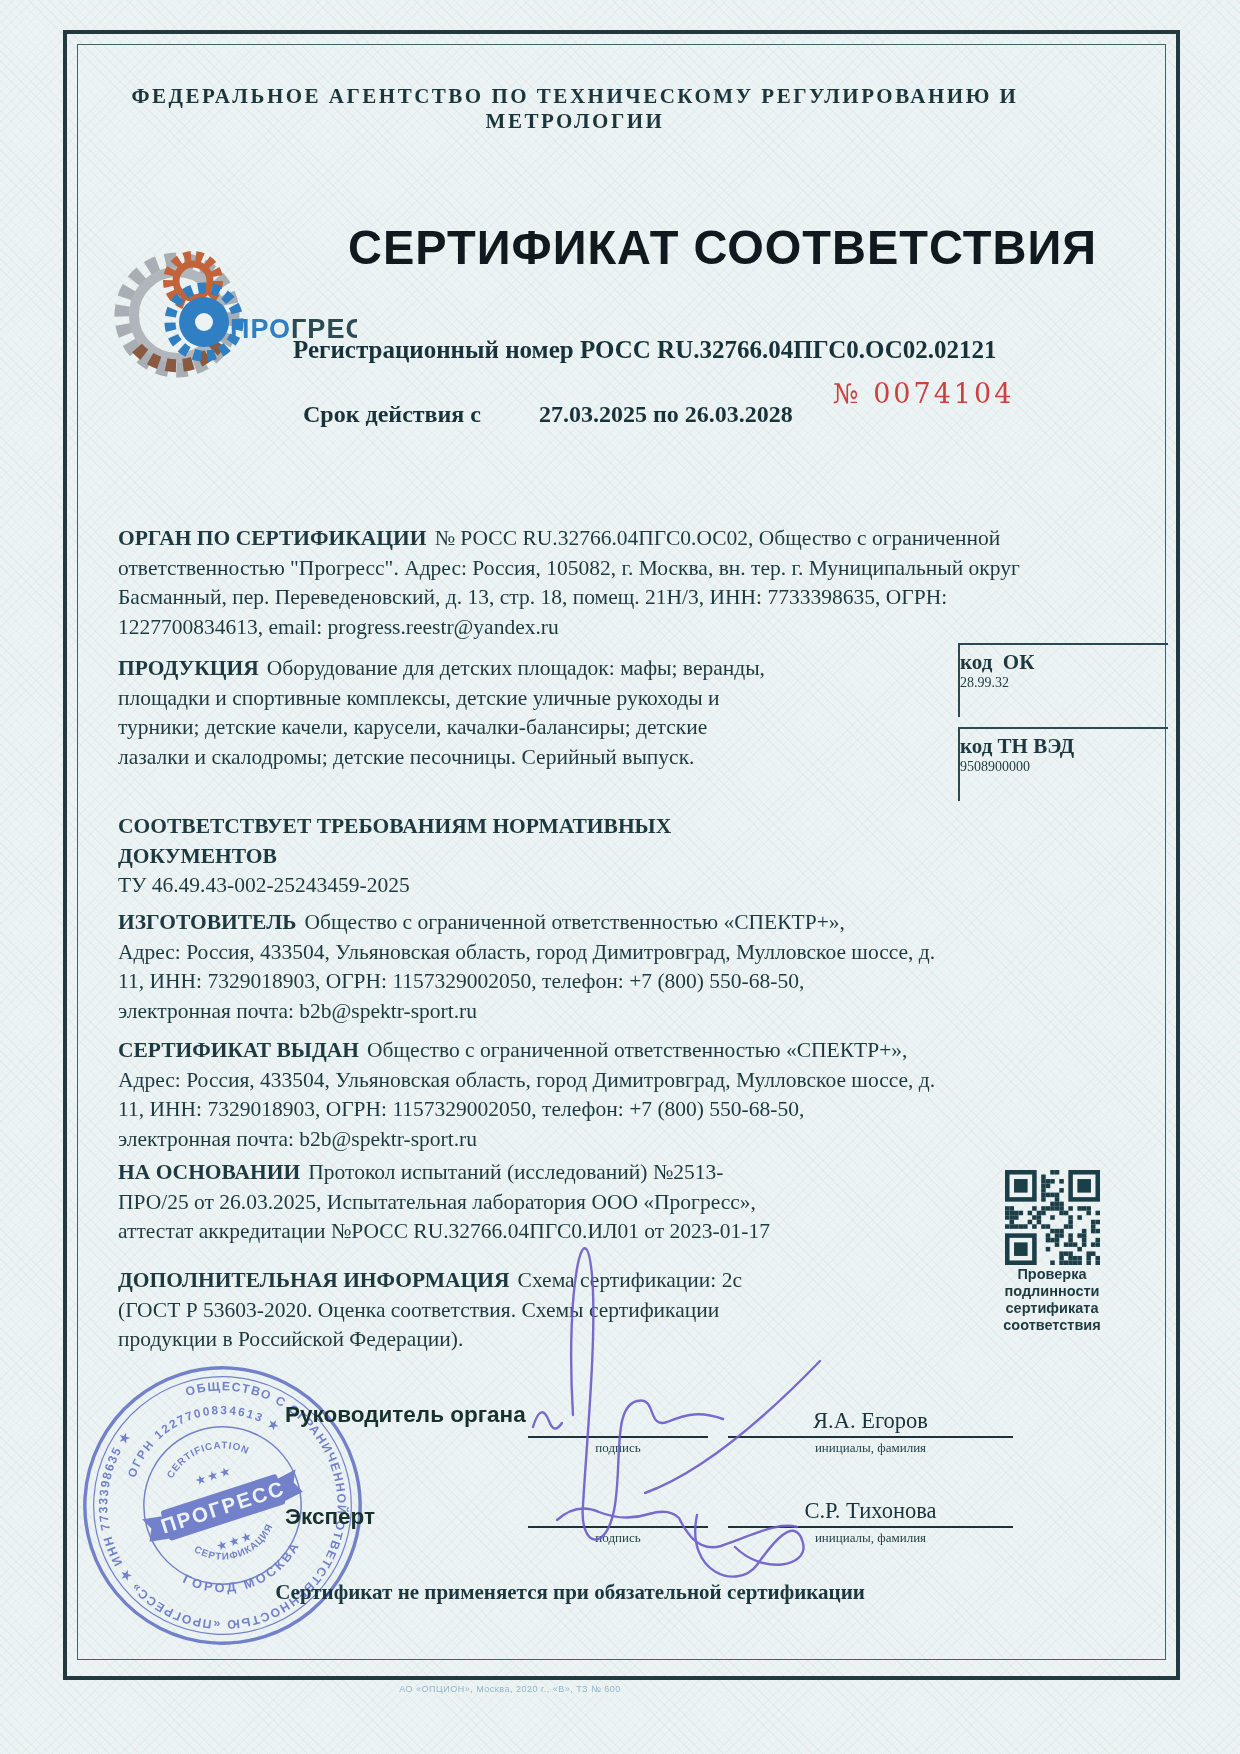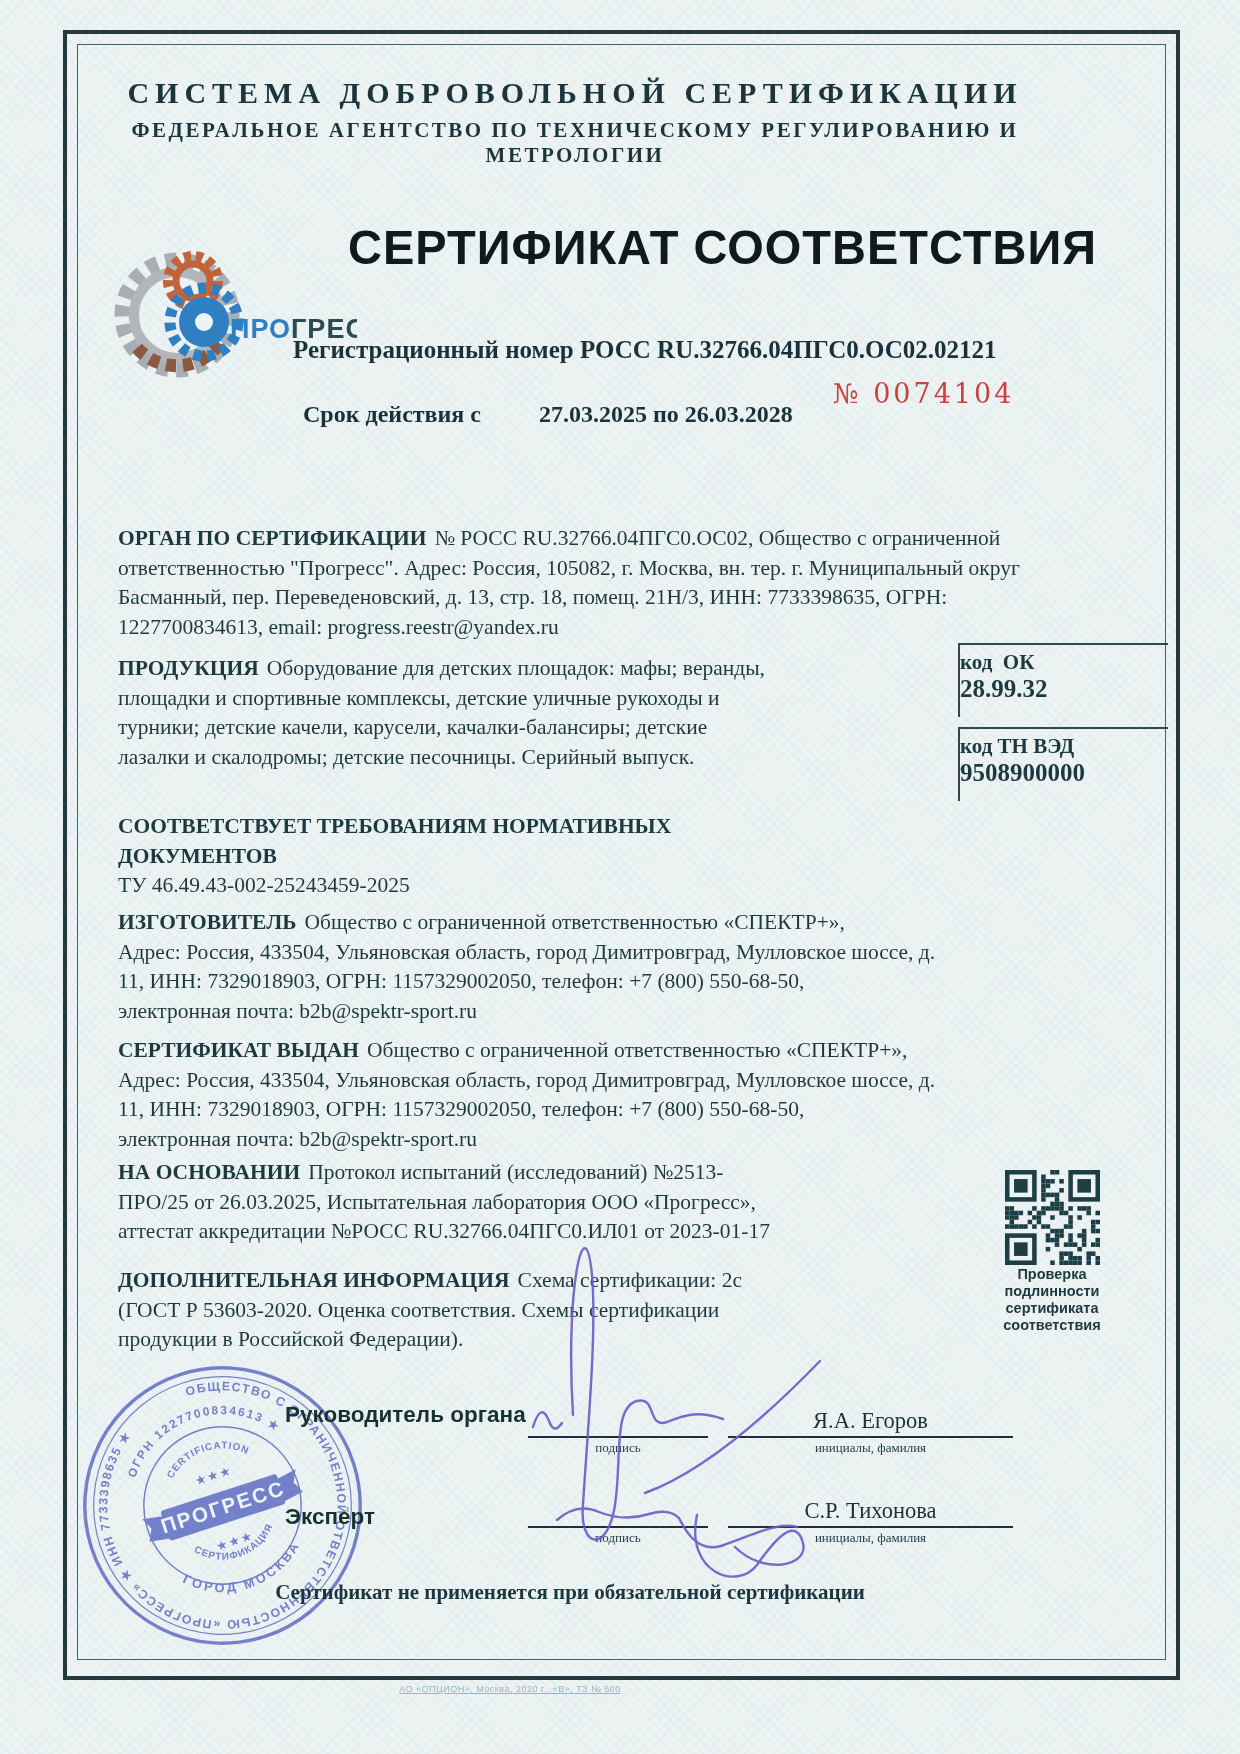--- a/index.html
+++ b/index.html
@@ -29,49 +29,48 @@
   .validity{position:absolute; left:303px; top:401px; font-size:24px; font-weight:bold;
     color:#17323a; white-space:nowrap;}
   .validity .gap{display:inline-block; width:58px;}
   .sec{position:absolute; font-size:21.5px; color:#1c3940;margin-top:32px;}
   .sec .tline{white-space:nowrap; line-height:29.5px;}
   .lead{font-weight:bold; margin-right:8px;}
   .bold-line{font-weight:bold;}
   .code-box{position:absolute; left:958px; width:208px; height:72px;
     border-top:2px solid #2a4a52; border-left:2px solid #2a4a52; }
   .code-label{font-size:21px; font-weight:bold; padding-top:5px; white-space:pre;}
-  .code-value{font-size:25px;font-weight:bold;}
+  .code-value{font-size:14px;}
   .qr-wrap{position:absolute; left:1005px; top:1170px; width:95px; height:95px;}
   .qr-cap{position:absolute; left:972px; top:1266px; width:160px; text-align:center;
     font-family:"Liberation Sans", sans-serif; font-weight:bold; font-size:14.5px;
     line-height:17px; color:#1d3a40;}
   .sig-label{position:absolute; left:285px; font-family:"Liberation Sans", sans-serif;
     font-weight:bold; font-size:22.5px; color:#17322e; white-space:nowrap;}
   .sig-slot{position:absolute; text-align:center;}
   .sig-name{font-size:22.5px; height:28px; color:#17323a; white-space:nowrap;}
   .sig-rule{border-bottom:2px solid #1f3138; height:0;}
   .sig-cap{font-size:13px; margin-top:2px; color:#23424a;}
   .foot-note{position:absolute; left:100px; top:1580px; width:940px; text-align:center;
     font-size:21px; font-weight:bold; color:#1a363e;}
   .print-info{position:absolute; left:330px; top:1684px; width:360px; text-align:center;
     font-family:"Liberation Sans", sans-serif; font-size:9px; letter-spacing:.5px;
-    color:rgba(96,148,180,0.65);text-decoration:underline;}
+    color:rgba(96,148,180,0.65);}
   .logo-svg{position:absolute; left:92px; top:238px;}
   .stamp-svg{position:absolute; left:75px; top:1358px; opacity:.8;}
   .sig-svg{position:absolute; left:495px; top:1175px; pointer-events:none;}
 </style>
 </head>
 <body>
 
 <div class="page">
   <div class="frame-outer"></div>
   <div class="frame-inner"></div>
 
   <div class="hdr">
-    <div class="hdr-l1">СИСТЕМА ДОБРОВОЛЬНОЙ СЕРТИФИКАЦИИ</div>
     <div class="hdr-l3">ФЕДЕРАЛЬНОЕ АГЕНТСТВО ПО ТЕХНИЧЕСКОМУ РЕГУЛИРОВАНИЮ И МЕТРОЛОГИИ</div>
   </div>
 
   <svg class="logo-svg" width="265" height="158" viewBox="0 0 265 158">
     <circle cx="85" cy="77" r="55" fill="none" stroke="#a8aeb4" stroke-width="15" stroke-dasharray="11 8"></circle>
     <circle cx="85" cy="77" r="43" fill="none" stroke="#b0b6bb" stroke-width="10"></circle>
     <path d="M45,110 A53,53 0 0,0 128,105" fill="none" stroke="#8a5a40" stroke-width="13" stroke-dasharray="10 7"></path>
     <circle cx="101" cy="43" r="25" fill="none" stroke="#c2633a" stroke-width="10" stroke-dasharray="7 5"></circle>
     <circle cx="101" cy="43" r="17" fill="none" stroke="#c2633a" stroke-width="7"></circle>
     <circle cx="112" cy="84" r="34" fill="none" stroke="#2f7fc2" stroke-width="11" stroke-dasharray="8 6"></circle>

